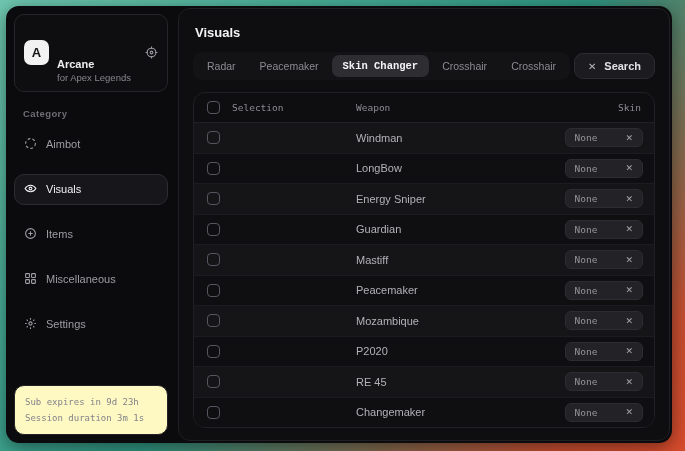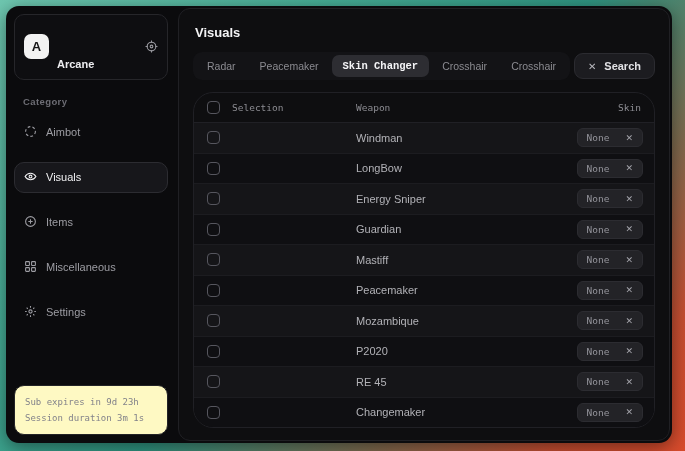--- a/index.html
+++ b/index.html
@@ -61,21 +61,21 @@
   .search-btn {
     margin-left:auto; display:flex; align-items:center; gap:8px;
     background:#1c1c20; border:1px solid #2b2b30; border-radius:9px;
     color:#e2e2e5; font-size:11px; font-weight:bold; padding:6px 13px;
     font-family:"Liberation Sans", sans-serif; cursor:default;
   }
   .search-x { font-size:10px; color:#b9b9bf; font-weight:normal; }
 
   
   .table {
-    margin-top:12px; flex:1; border:1px solid #202025; border-radius:20px;
+    margin-top:12px; flex:1; border:1px solid #202025; border-radius:12px;
     display:flex; flex-direction:column; overflow:hidden; background:#0e0e10;
   }
   .thead {
     height:30px; flex:0 0 30px; display:flex; align-items:center; position:relative;
     border-bottom:1px solid #202025;
     font-family:"DejaVu Sans Mono", monospace; font-size:9.5px; color:#8c8c92;
   }
   .cb {
     width:13px; height:13px; border:1.5px solid #56565e; border-radius:4px;
     background:transparent; display:inline-block;
@@ -86,38 +86,39 @@
   .skin-head { position:absolute; right:13px; }
 
   .tbody { flex:1; display:flex; flex-direction:column; }
   .trow { flex:1; position:relative; display:flex; align-items:center; }
   .trow:nth-child(odd) { background:#151518; }
   .trow:nth-child(even) { background:#0f0f12; }
   .trow + .trow { border-top:1px solid #1c1c20; }
   .trow .cb { position:absolute; left:13px; }
   .weapon { position:absolute; left:162px; color:#b2b2b7; font-size:11px; }
   .badge {
-    position:absolute; right:11px; display:inline-flex; align-items:center; gap:16px;
+    position:absolute; right:11px; display:inline-flex; align-items:center; gap:28px;
     background:#232327; border:1px solid #2c2c31; border-radius:6px;
     padding:3px 9px; font-size:9.5px; color:#94949b;
     font-family:"DejaVu Sans Mono", monospace;
   }
   .badge .x { color:#a4a4ab; font-size:9px; font-family:"Liberation Sans", sans-serif; }
 </style>
 </head>
 <body>
 
 <div class="window">
 
   <div class="sidebar">
 
     <div class="brand-card">
       <div class="logo">A</div>
       <div class="brand-text">
         <div class="brand-title">Arcane</div>
+        <div class="brand-sub">for Apex Legends</div>
       </div>
       <span class="brand-target">
         <svg width="13" height="13" viewBox="0 0 24 24" fill="none" stroke="currentColor" stroke-width="2">
           <circle cx="12" cy="12" r="8"></circle>
             <circle cx="12" cy="12" r="2.5"></circle>
           <path d="M12 1v4M12 19v4M1 12h4M19 12h4"></path>
         </svg>
       </span>
     </div>
 

